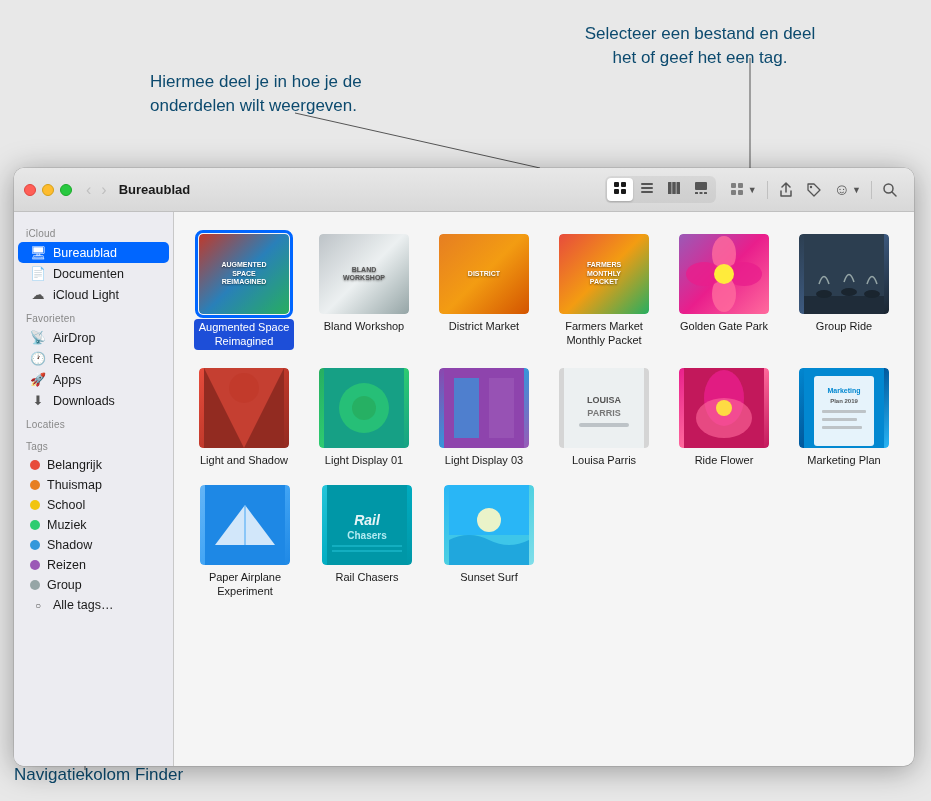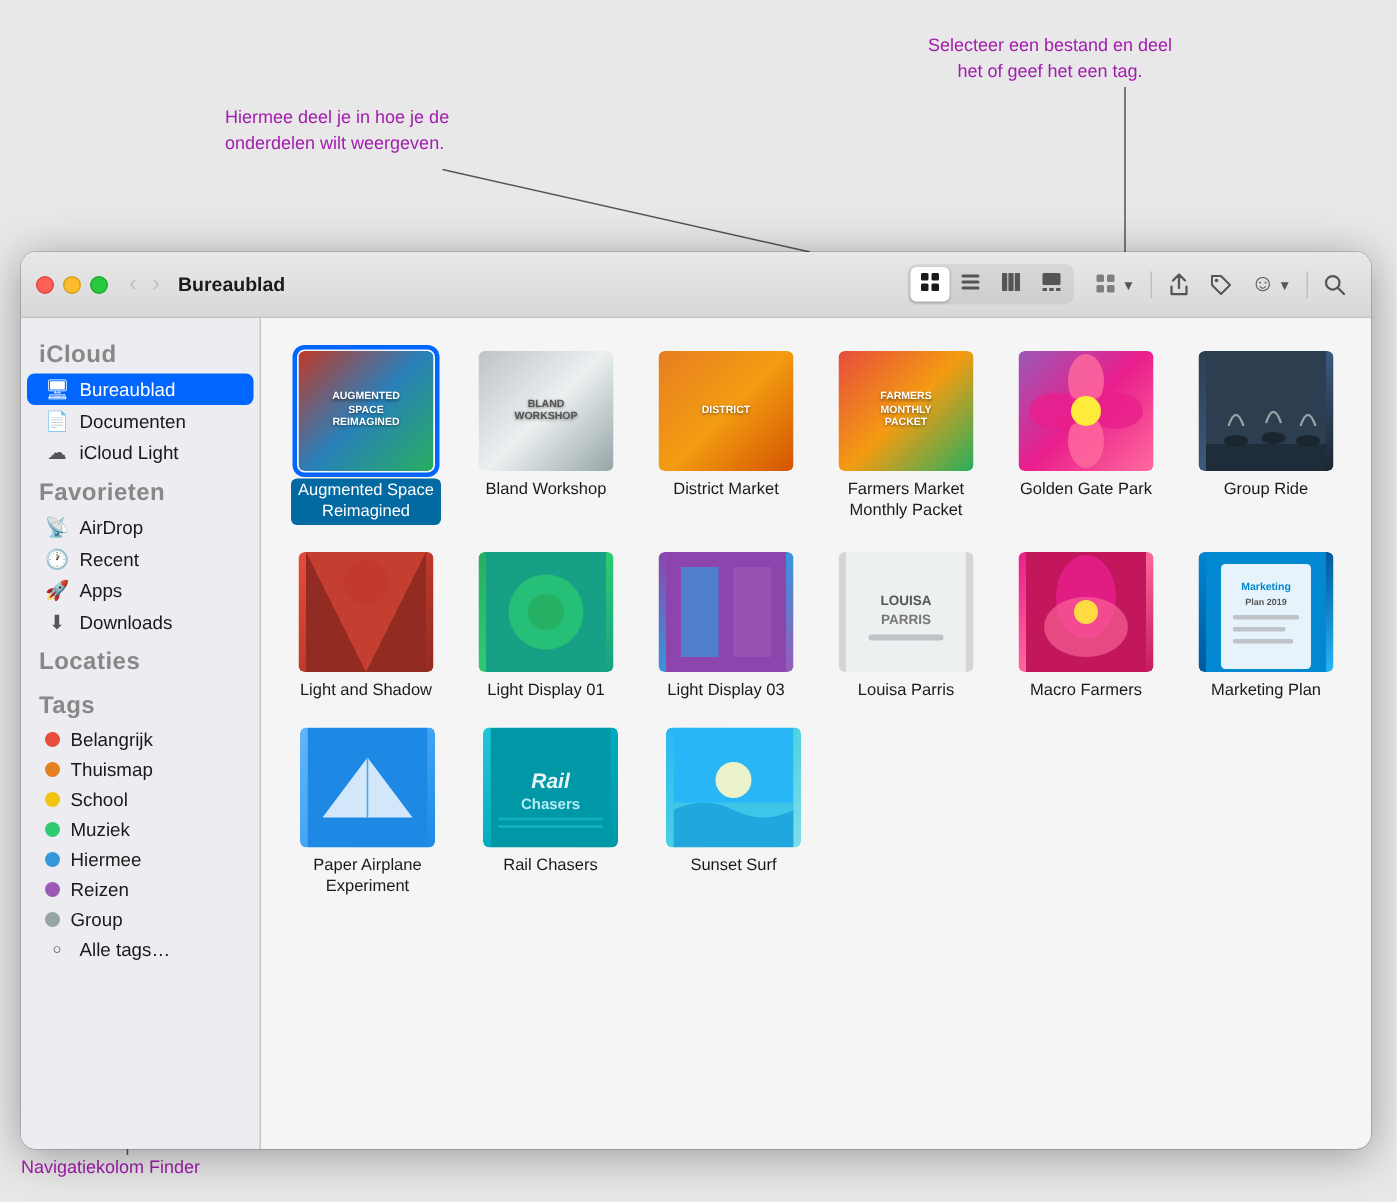--- a/index.html
+++ b/index.html
@@ -8,22 +8,22 @@
       background: #e8e8e8;
       width: 931px;
       min-height: 801px;
       position: relative;
       overflow: hidden;
     }
 
     
     .annotation {
       position: absolute;
-      font-size: 12px;
-      color: #a21caf;
+      font-size: 17px;
+      color: #0c4a6e;
       line-height: 1.4;
       text-align: center;
       pointer-events: none;
     }
 
     
     .finder-window {
       position: absolute;
       top: 168px;
       left: 14px;
@@ -145,22 +145,22 @@
     .sidebar {
       width: 160px;
       background: rgba(235,235,240,0.95);
       border-right: 1px solid #c8c8c8;
       padding: 8px 0;
       overflow-y: auto;
       flex-shrink: 0;
     }
 
     .sidebar-section-label {
-      font-size: 16px;
-      font-weight: 700;
+      font-size: 10px;
+      font-weight: 400;
       color: #888;
       padding: 8px 12px 3px 12px;
       text-transform: none;
       letter-spacing: 0.02em;
     }
 
     .sidebar-item {
       display: flex;
       align-items: center;
       padding: 3px 12px;
@@ -212,21 +212,21 @@
       cursor: pointer;
       border-radius: 6px;
       padding: 6px 4px 4px 4px;
     }
     .file-item.selected .file-thumb-wrap {
       outline: 3px solid #0066ff;
       outline-offset: 1px;
       border-radius: 4px;
     }
     .file-item.selected .file-label {
-      background: #0369a1;
+      background: #1d4ed8;
       color: white;
       border-radius: 4px;
       padding: 1px 4px;
     }
 
     .file-thumb-wrap {
       width: 90px;
       height: 80px;
       display: flex;
       align-items: center;
@@ -487,21 +487,21 @@
       <div class="sidebar-item">
         <div class="tag-dot" style="background:#f1c40f;"></div>
         <span>School</span>
       </div>
       <div class="sidebar-item">
         <div class="tag-dot" style="background:#2ecc71;"></div>
         <span>Muziek</span>
       </div>
       <div class="sidebar-item">
         <div class="tag-dot" style="background:#3498db;"></div>
-        <span>Hiermee</span>
+        <span>Shadow</span>
       </div>
       <div class="sidebar-item">
         <div class="tag-dot" style="background:#9b59b6;"></div>
         <span>Reizen</span>
       </div>
       <div class="sidebar-item">
         <div class="tag-dot" style="background:#95a5a6;"></div>
         <span>Group</span>
       </div>
       <div class="sidebar-item">
@@ -645,21 +645,21 @@
           <div class="file-thumb-wrap">
             <div class="file-thumb thumb-macro">
               <svg viewBox="0 0 80 80" width="80" height="80">
                 <rect width="80" height="80" fill="#c2185b"></rect>
                 <ellipse cx="40" cy="30" rx="20" ry="28" fill="#e91e8c" opacity="0.8"></ellipse>
                 <ellipse cx="40" cy="50" rx="28" ry="20" fill="#ff6b9d" opacity="0.6"></ellipse>
                 <circle cx="40" cy="40" r="8" fill="#ffeb3b" opacity="0.9"></circle>
               </svg>
             </div>
           </div>
-          <span class="file-label">Macro Farmers</span>
+          <span class="file-label">Ride Flower</span>
         </div>
 
         <div class="file-item">
           <div class="file-thumb-wrap">
             <div class="file-thumb thumb-marketing">
               <svg viewBox="0 0 80 80" width="80" height="80">
                 <rect width="80" height="80" fill="#0288d1"></rect>
                 <rect x="10" y="8" width="60" height="70" rx="3" fill="white" opacity="0.9"></rect>
                 <text x="40" y="25" text-anchor="middle" font-size="7" font-weight="bold" fill="#0288d1">Marketing</text>
                 <text x="40" y="35" text-anchor="middle" font-size="6" fill="#555">Plan 2019</text>

